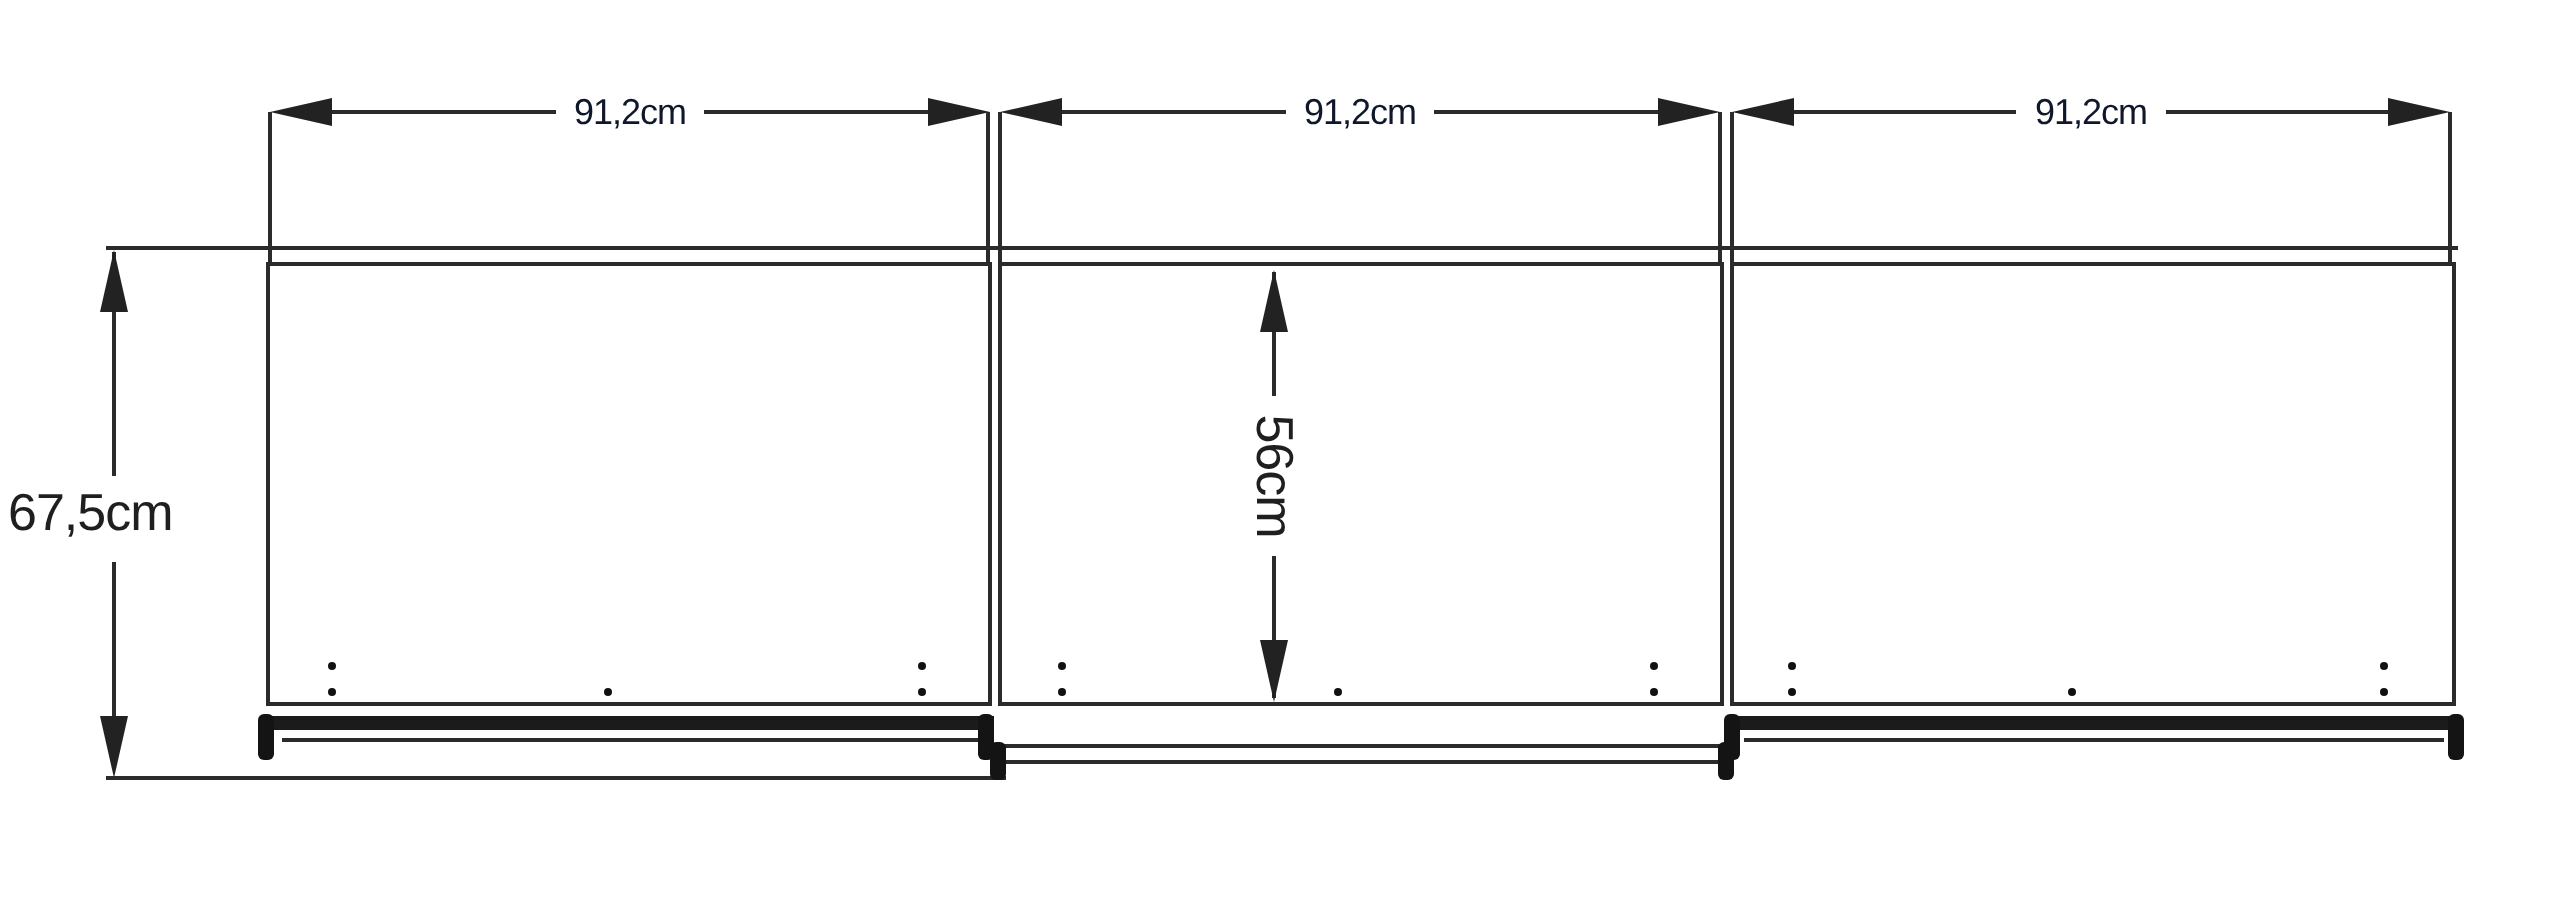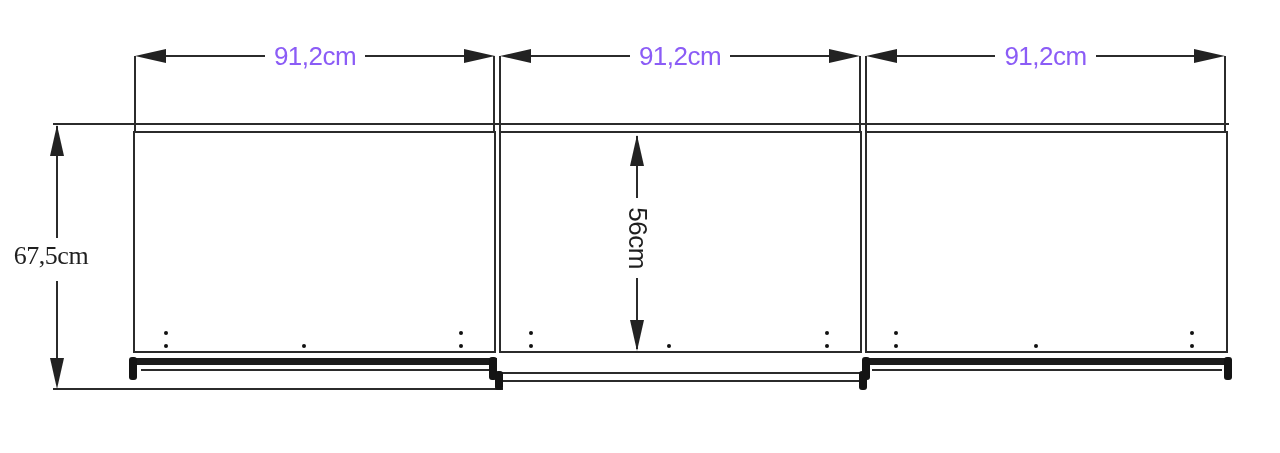--- a/index.html
+++ b/index.html
@@ -22,22 +22,22 @@
     background:#ffffff;
   }
 
   
   .dimrow{
     position:absolute;top:41px;height:30px;
     display:flex;align-items:center;
   }
   .dimrow .seg{flex:1;height:2px;background:#2b2b2b;}
   .dimrow .lbl{
-    padding:0 9px;font-size:26px;line-height:30px;
-    color:#8b5cf6;letter-spacing:-0.5px;white-space:nowrap;
+    padding:0 9px;font-size:18px;line-height:30px;
+    color:#0f172a;letter-spacing:-0.5px;white-space:nowrap;
   }
   .arrow-left{
     width:0;height:0;
     border-top:7px solid transparent;border-bottom:7px solid transparent;
     border-right:31px solid #222222;
   }
   .arrow-right{
     width:0;height:0;
     border-top:7px solid transparent;border-bottom:7px solid transparent;
     border-left:31px solid #222222;
@@ -103,21 +103,21 @@
   <div class="vline" style="left:493px;top:56px;height:76px;"></div>
   <div class="vline" style="left:499px;top:56px;height:76px;"></div>
   <div class="vline" style="left:859px;top:56px;height:76px;"></div>
   <div class="vline" style="left:865px;top:56px;height:76px;"></div>
   <div class="vline" style="left:1224px;top:56px;height:76px;"></div>
 
   <div class="vline" style="left:56px;top:126px;height:112px;"></div>
   <div class="vline" style="left:56px;top:281px;height:78px;"></div>
   <div class="arrow-up" style="left:50px;top:125px;"></div>
   <div class="arrow-down" style="left:50px;top:358px;"></div>
-  <div class="dimtext" style="left:4px;top:241px;width:94px;text-align:center;font-family:Liberation Serif, serif;">67,5cm</div>
+  <div class="dimtext" style="left:4px;top:241px;width:94px;text-align:left;">67,5cm</div>
 
   <div class="vline" style="left:636px;top:136px;height:62px;"></div>
   <div class="vline" style="left:636px;top:278px;height:71px;"></div>
   <div class="arrow-up" style="left:630px;top:135px;"></div>
   <div class="arrow-down" style="left:630px;top:320px;"></div>
   <div class="dimtext rot90" style="left:637px;top:238px;">56cm</div>
 
   <div class="track-bar" style="left:133px;top:358px;width:364px;"></div>
   <div class="hline" style="left:141px;top:369px;width:350px;"></div>
   <div class="track-cap" style="left:129px;top:357px;height:23px;"></div>

